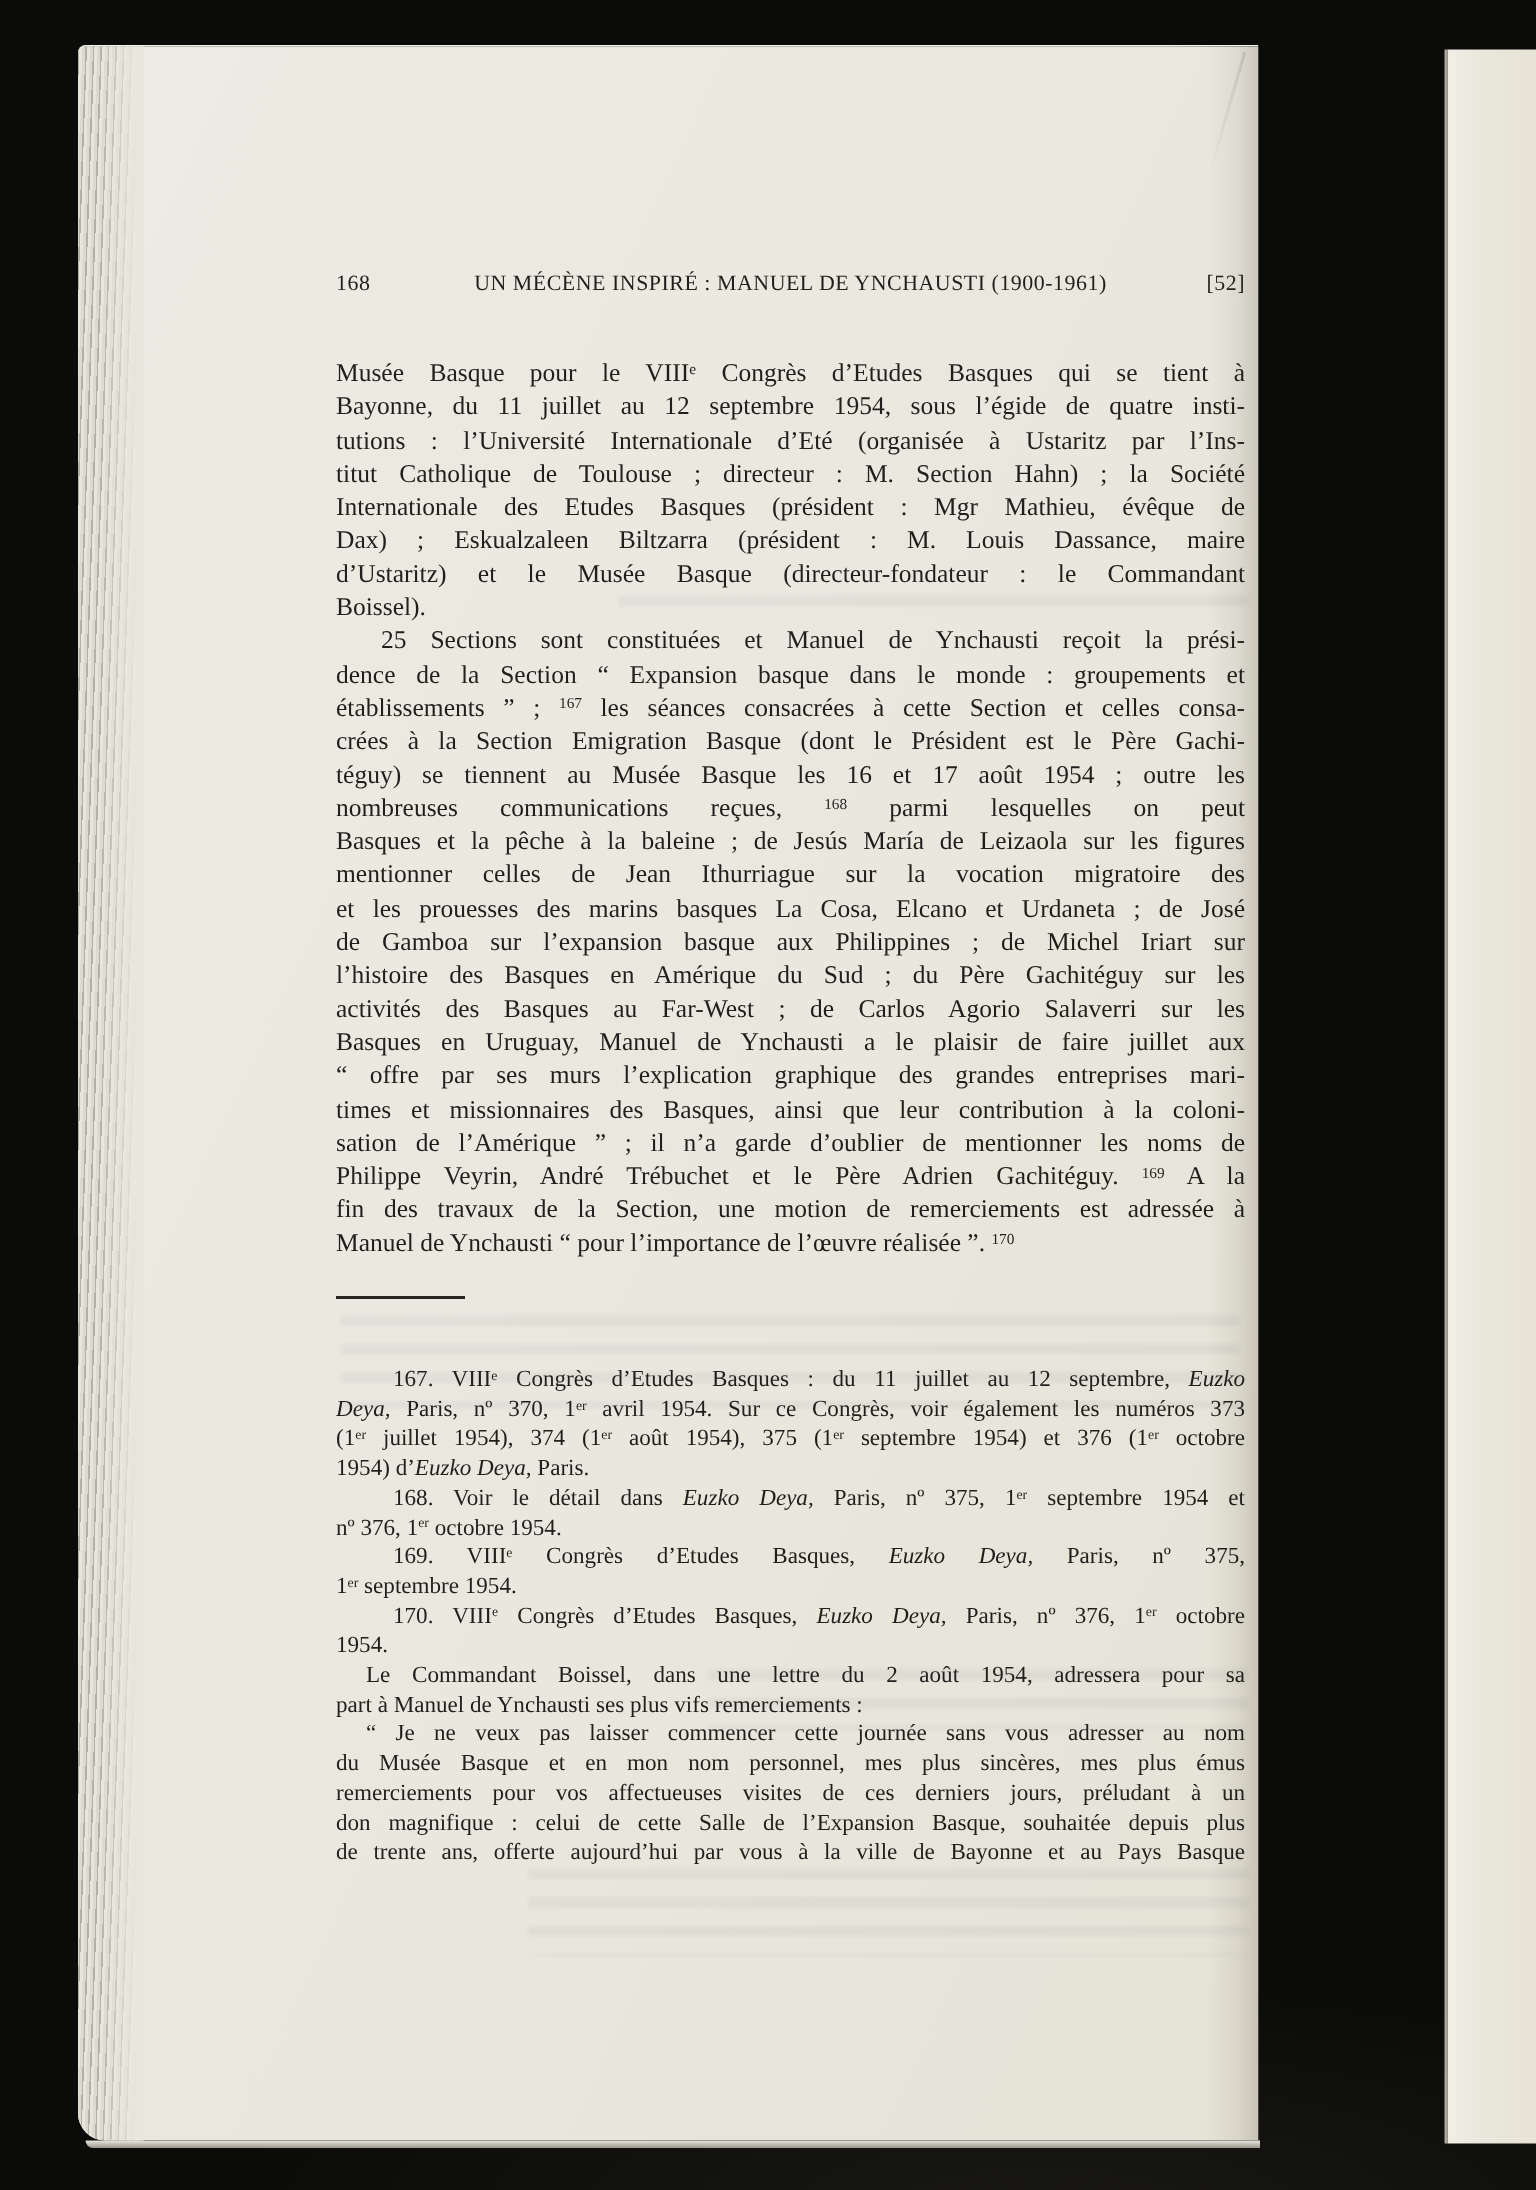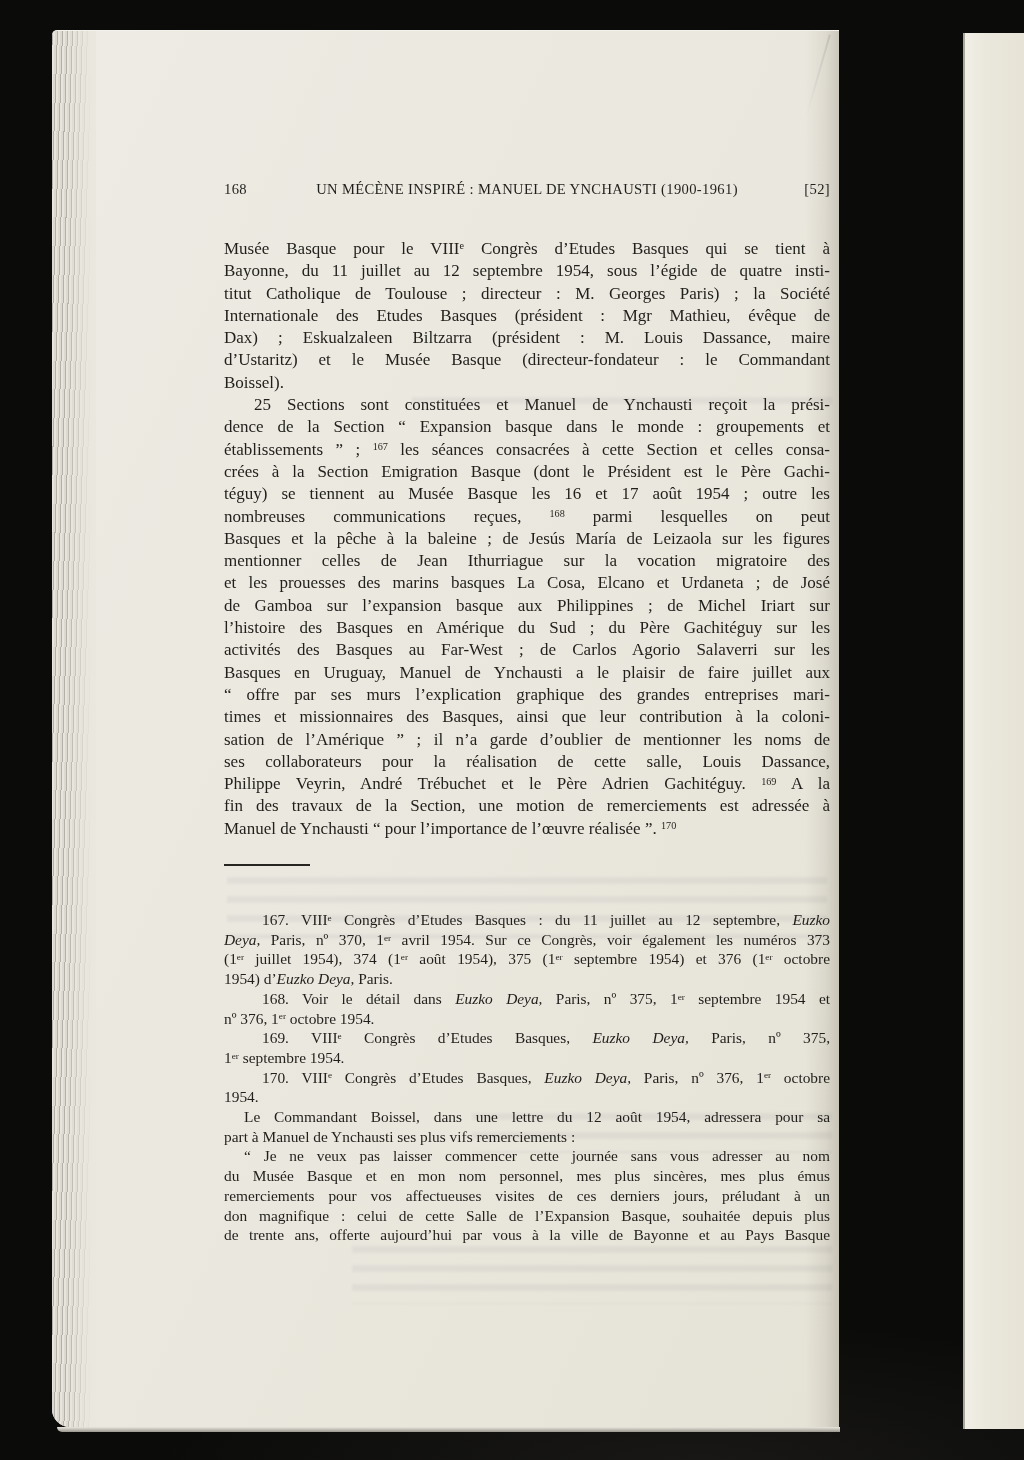--- a/index.html
+++ b/index.html
@@ -101,21 +101,22 @@
       <div class="page-header">
         <span class="folio-left">168</span>
         <span class="running-title">UN MÉCÈNE INSPIRÉ : MANUEL DE YNCHAUSTI (1900-1961)</span>
         <span class="margin-folio">[52]</span>
       </div>
 
       <div class="body-text">
           <div class="para">
             <div class="line"><span>Musée Basque pour le VIII</span><sup>e</sup><span> Congrès d’Etudes Basques qui se tient à</span></div>
             <div class="line"><span>Bayonne, du 11 juillet au 12 septembre 1954, sous l’égide de quatre insti-</span></div>
-            <div class="line"><span>titut Catholique de Toulouse ; directeur : M. Georges Paris) ; la Société</span></div>
+            <div class="line"><span>tutions : l’Université Internationale d’Eté (organisée à Ustaritz par l’Ins-</span></div>
+            <div class="line"><span>titut Catholique de Toulouse ; directeur : M. Section Hahn) ; la Société</span></div>
             <div class="line"><span>Internationale des Etudes Basques (président : Mgr Mathieu, évêque de</span></div>
             <div class="line"><span>Dax) ; Eskualzaleen Biltzarra (président : M. Louis Dassance, maire</span></div>
             <div class="line"><span>d’Ustaritz) et le Musée Basque (directeur-fondateur : le Commandant</span></div>
             <div class="line end"><span>Boissel).</span></div>
           </div>
           <div class="para">
             <div class="line" style="text-indent: 30px;"><span>25 Sections sont constituées et Manuel de Ynchausti reçoit la prési-</span></div>
             <div class="line"><span>dence de la Section “ Expansion basque dans le monde : groupements et</span></div>
             <div class="line"><span>établissements ” ; </span><sup>167</sup><span> les séances consacrées à cette Section et celles consa-</span></div>
             <div class="line"><span>crées à la Section Emigration Basque (dont le Président est le Père Gachi-</span></div>
@@ -124,21 +125,20 @@
             <div class="line"><span>Basques et la pêche à la baleine ; de Jesús María de Leizaola sur les figures</span></div>
             <div class="line"><span>mentionner celles de Jean Ithurriague sur la vocation migratoire des</span></div>
             <div class="line"><span>et les prouesses des marins basques La Cosa, Elcano et Urdaneta ; de José</span></div>
             <div class="line"><span>de Gamboa sur l’expansion basque aux Philippines ; de Michel Iriart sur</span></div>
             <div class="line"><span>l’histoire des Basques en Amérique du Sud ; du Père Gachitéguy sur les</span></div>
             <div class="line"><span>activités des Basques au Far-West ; de Carlos Agorio Salaverri sur les</span></div>
             <div class="line"><span>Basques en Uruguay, Manuel de Ynchausti a le plaisir de faire juillet aux</span></div>
             <div class="line"><span>“ offre par ses murs l’explication graphique des grandes entreprises mari-</span></div>
             <div class="line"><span>times et missionnaires des Basques, ainsi que leur contribution à la coloni-</span></div>
             <div class="line"><span>sation de l’Amérique ” ; il n’a garde d’oublier de mentionner les noms de</span></div>
-            <div class="line"><span>ses collaborateurs pour la réalisation de cette salle, Louis Dassance,</span></div>
             <div class="line"><span>Philippe Veyrin, André Trébuchet et le Père Adrien Gachitéguy. </span><sup>169</sup><span> A la</span></div>
             <div class="line"><span>fin des travaux de la Section, une motion de remerciements est adressée à</span></div>
             <div class="line end"><span>Manuel de Ynchausti “ pour l’importance de l’œuvre réalisée ”. </span><sup>170</sup></div>
           </div>
         </div>
 
       <hr class="footnote-rule">
 
       <div class="notes-text">
           <div class="para">
@@ -153,21 +153,21 @@
           </div>
           <div class="para">
             <div class="line" style="text-indent: 38px;"><span>169. VIII</span><sup>e</sup><span> Congrès d’Etudes Basques, </span><span class="it">Euzko Deya,</span><span> Paris, nº 375,</span></div>
             <div class="line end"><span>1</span><sup>er</sup><span> septembre 1954.</span></div>
           </div>
           <div class="para">
             <div class="line" style="text-indent: 38px;"><span>170. VIII</span><sup>e</sup><span> Congrès d’Etudes Basques, </span><span class="it">Euzko Deya,</span><span> Paris, nº 376, 1</span><sup>er</sup><span> octobre</span></div>
             <div class="line end"><span>1954.</span></div>
           </div>
           <div class="para">
-            <div class="line" style="text-indent: 20px;"><span>Le Commandant Boissel, dans une lettre du 12 août 1954, adressera pour sa</span></div>
+            <div class="line" style="text-indent: 20px;"><span>Le Commandant Boissel, dans une lettre du 2 août 1954, adressera pour sa</span></div>
             <div class="line end"><span>part à Manuel de Ynchausti ses plus vifs remerciements :</span></div>
           </div>
           <div class="para">
             <div class="line" style="text-indent: 20px;"><span>“ Je ne veux pas laisser commencer cette journée sans vous adresser au nom</span></div>
             <div class="line"><span>du Musée Basque et en mon nom personnel, mes plus sincères, mes plus émus</span></div>
             <div class="line"><span>remerciements pour vos affectueuses visites de ces derniers jours, préludant à un</span></div>
             <div class="line"><span>don magnifique : celui de cette Salle de l’Expansion Basque, souhaitée depuis plus</span></div>
             <div class="line"><span>de trente ans, offerte aujourd’hui par vous à la ville de Bayonne et au Pays Basque</span></div>
           </div>
         </div>

